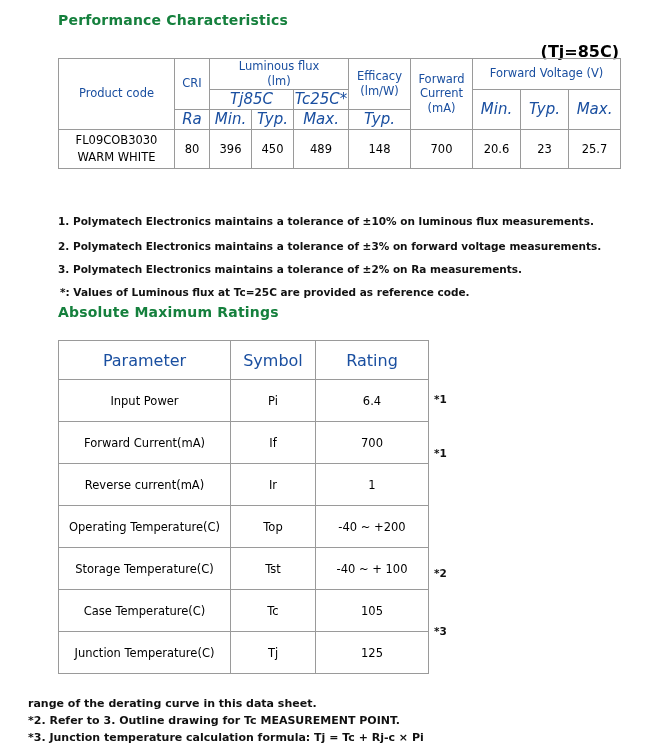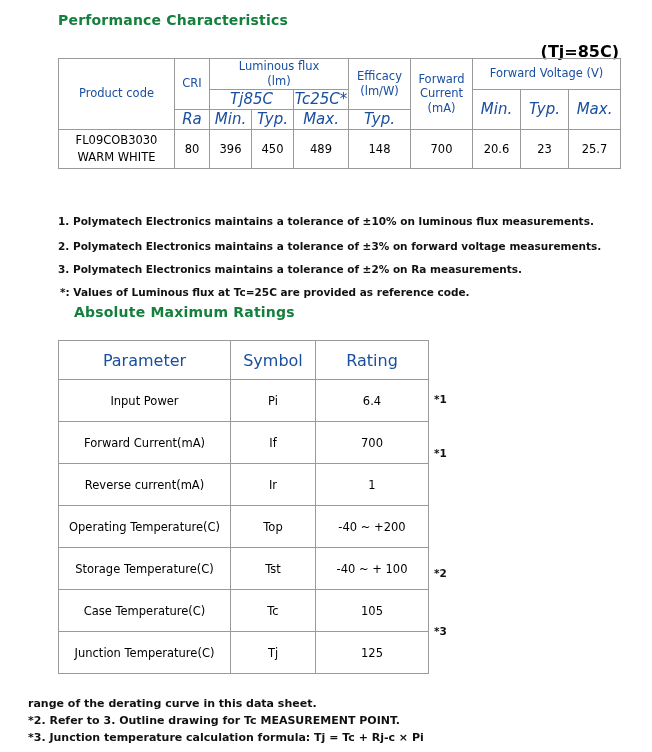--- a/index.html
+++ b/index.html
@@ -28,21 +28,21 @@
     color: #15803d;
     margin: 0;
   }
   #title-performance {
     position: absolute;
     left: 58px;
     top: 12px;
   }
   #title-absmax {
     position: absolute;
-    left: 74px;
+    left: 58px;
     top: 304px;
   }
   #tj-note {
     position: absolute;
     right: 33px;
     top: 42px;
     font-size: 16px;
     font-weight: bold;
     color: #000;
   }

